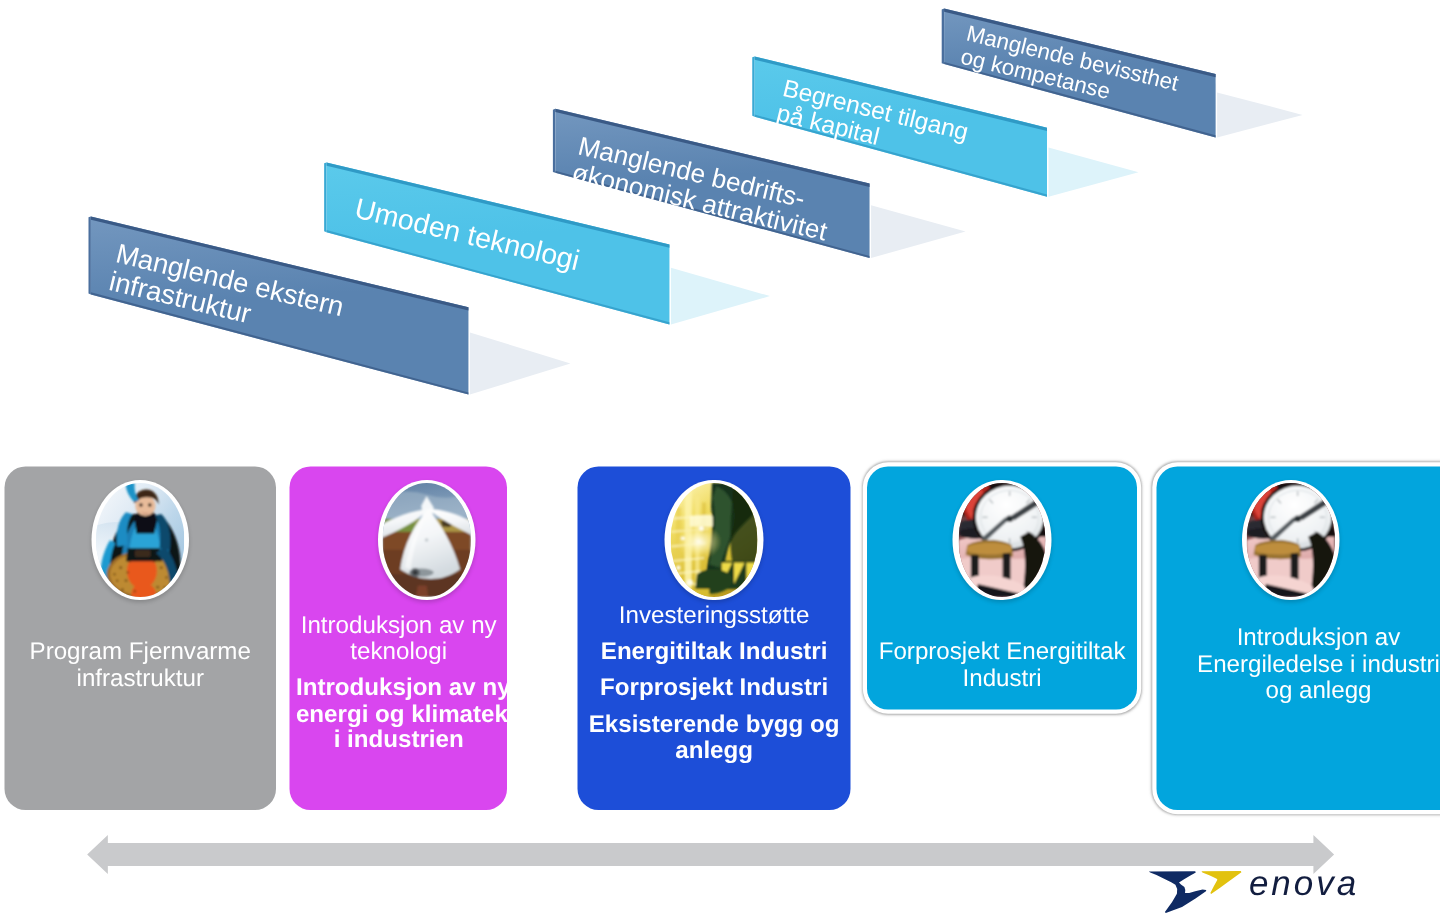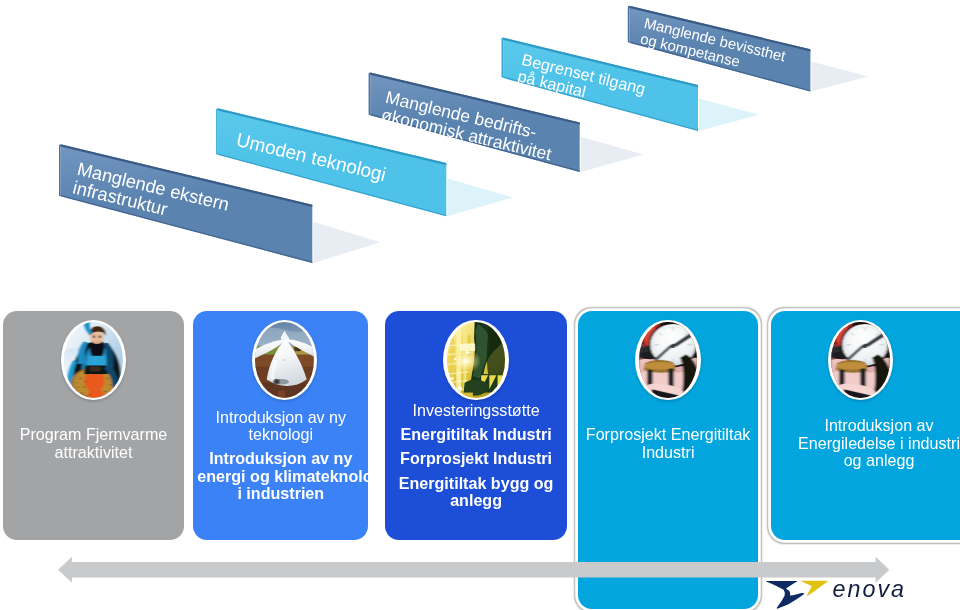--- a/index.html
+++ b/index.html
@@ -153,23 +153,23 @@
                 <circle cx="84" cy="106" r="1.5"></circle>
 </g>
 <path d="M36 80 L 72 80 L 75 96 L 34 96 Z" fill="#0f1318"></path>
 <rect x="44" y="82" width="18" height="9" rx="2" fill="#3a2a1e"></rect>
 <path d="M68 86 C 78 94, 84 110, 84 130 L 94 132 C 94 108, 88 90, 78 78 Z" fill="#0d4a6c"></path>
 </g>
           </svg>
   </div>
  </div>
  <div class="cardtxt" style="top:115.8px;"><div class="para">Program Fjernvarme
-attraktivitet</div></div>
-</div>
-<div class="card" style="left:193.3px;top:310.5px;width:175px;height:229.8px;background:#3b82f6">
+infrastruktur</div></div>
+</div>
+<div class="card" style="left:193.3px;top:310.5px;width:145px;height:229.8px;background:#d946ef">
  <div class="photo" style="left:58.6px;top:9.1px;width:65.4px;height:80.8px;">
   <div class="inner" style="left:3.3px;top:2.4px;width:58.8px;height:76.0px;">
    <svg width="58.8" height="76.0" viewBox="0 0 100 140" preserveAspectRatio="none">
             <defs>
               <linearGradient id="p2sky" x1="0" y1="0" x2="0.1" y2="1">
 <stop offset="0" stop-color="#5f7fa3"></stop>
                 <stop offset="0.35" stop-color="#8da8c2"></stop>
                 <stop offset="0.8" stop-color="#c2d2de"></stop>
                 <stop offset="1" stop-color="#dbe4ea"></stop>
               </linearGradient>
@@ -266,24 +266,24 @@
 <path d="M30 112 C 44 102, 62 104, 72 118 C 68 136, 44 140, 28 132 Z" fill="#203f1d"></path>
 <rect x="0" y="130" width="44" height="10" fill="#d7bd33"></rect>
 <circle cx="22" cy="122" r="3.6" fill="#fffce8"></circle>
 <circle cx="9" cy="104" r="2.4" fill="#fffce8"></circle>
 <circle cx="35" cy="56" r="2.8" fill="#fffdf2"></circle>
 <circle cx="14" cy="68" r="2.2" fill="#fffdf2"></circle>
 </g>
           </svg>
   </div>
  </div>
- <div class="cardtxt" style="top:91.0px;"><div class="para">Investeringsstøtte</div><div class="para">Energitiltak Industri</div><div class="para">Forprosjekt Industri</div><div class="para">Energitiltak bygg og
+ <div class="cardtxt" style="top:91.0px;"><div class="para">Investeringsstøtte</div><div class="para">Energitiltak Industri</div><div class="para">Forprosjekt Industri</div><div class="para">Eksisterende bygg og
 anlegg</div></div>
 </div>
-<div class="card blue" style="left:578.2px;top:310.5px;width:179.8px;height:298px;background:#02a5dd">
+<div class="card blue" style="left:578.2px;top:310.5px;width:179.8px;height:162px;background:#02a5dd">
  <div class="photo" style="left:57.2px;top:9.1px;width:65.4px;height:80.8px;">
   <div class="inner" style="left:3.3px;top:2.4px;width:58.8px;height:76.0px;">
    <svg width="58.8" height="76.0" viewBox="0 0 100 140" preserveAspectRatio="none">
             <defs>
               <linearGradient id="p4bg" x1="0.1" y1="0" x2="0.6" y2="1">
 <stop offset="0" stop-color="#4a3132"></stop>
                 <stop offset="0.45" stop-color="#8b5053"></stop>
                 <stop offset="1" stop-color="#cc9292"></stop>
               </linearGradient>
 <radialGradient id="p4dl" cx="0.45" cy="0.3" r="0.8">

